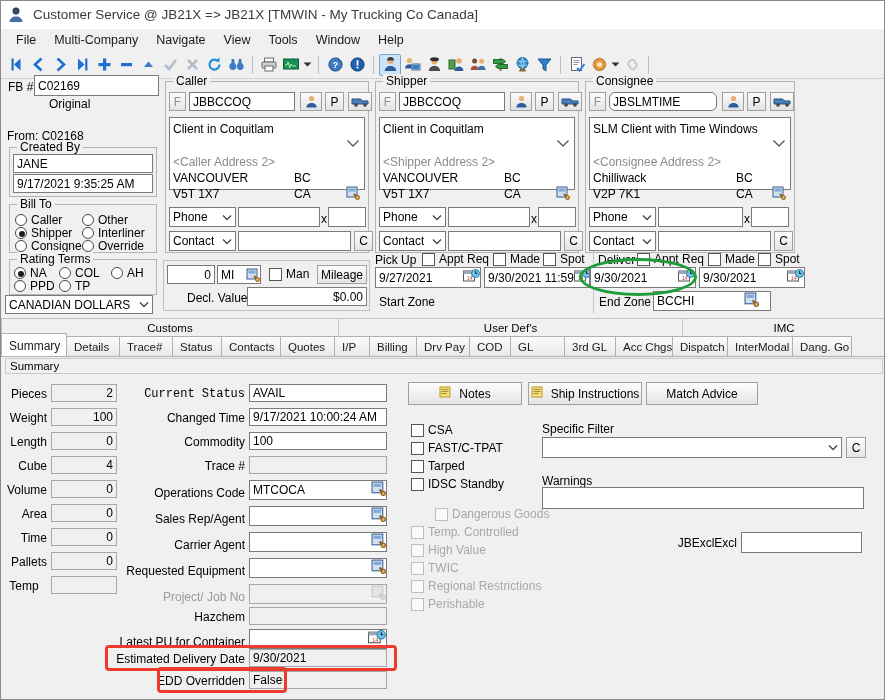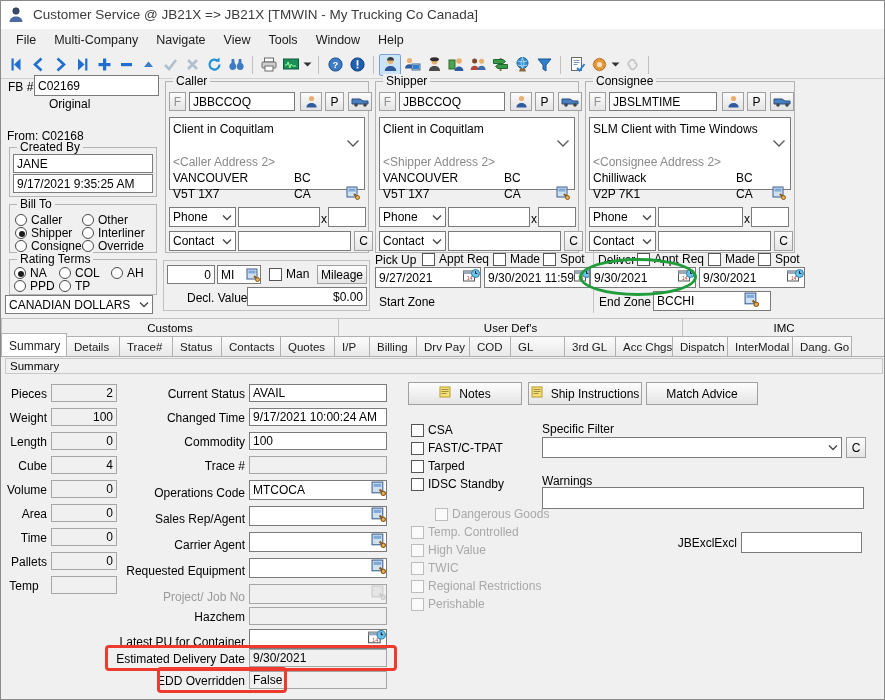--- a/index.html
+++ b/index.html
@@ -563,21 +563,21 @@
         </svg>
       </span>
   </div>
   <div class="fld" style="position:absolute; left:447px; top:230px; width:113px; height:20px;"></div>
   <div class="btn" style="position:absolute; left:563px; top:230px; width:19px; height:20px;">C</div>
 
   <div class="gbox" style="left:584px; top:80px; width:210px; height:172px;">
     <span class="glabel">Consignee</span>
   </div>
   <div class="btn" style="position:absolute; left:588px; top:91px; width:17px; height:19px; color:#909090;">F</div>
-  <div class="fld" style="position:absolute; left:608px; top:91px; width:108px; height:19px;">JBSLMTIME</div>
+  <div class="fld" style="position:absolute; left:608px; top:91px; width:108px; height:19px;border-radius:6px;">JBSLMTIME</div>
   <div class="iconbtn" style="position:absolute; left:721px; top:91px; width:22px; height:19px;">
     <svg width="15" height="15" viewBox="0 0 15 15">
         <circle cx="7.5" cy="4.5" r="2.6" fill="#e8b070"></circle>
         <path d="M2.4 13.5c0-2.8 2.2-4.4 5.1-4.4s5.1 1.6 5.1 4.4z" fill="#2f5b9e"></path>
       </svg>
   </div>
   <div class="btn" style="position:absolute; left:746px; top:91px; width:19px; height:19px;">P</div>
   <div class="iconbtn" style="position:absolute; left:769px; top:91px; width:24px; height:19px;">
     <svg width="19" height="13" viewBox="0 0 19 13">
         <path d="M1 9 V4 h8 l3 2 h5 v3 z" fill="#4a7fc0" stroke="#27507f"></path>
@@ -760,21 +760,21 @@
   <div class="fld ro r" style="position:absolute; left:50px; top:479px; width:66px; height:18px;">0</div>
   <div class="lbl r" style="left:0px; top:506px; width:46px;">Area</div>
   <div class="fld ro r" style="position:absolute; left:50px; top:503px; width:66px; height:18px;">0</div>
   <div class="lbl r" style="left:0px; top:530px; width:46px;">Time</div>
   <div class="fld ro r" style="position:absolute; left:50px; top:527px; width:66px; height:18px;">0</div>
   <div class="lbl r" style="left:0px; top:554px; width:46px;">Pallets</div>
   <div class="fld ro r" style="position:absolute; left:50px; top:551px; width:66px; height:18px;">0</div>
   <div class="lbl r" style="left:0px; top:578px; width:46px;text-align:center;">Temp</div>
   <div class="fld ro r" style="position:absolute; left:50px; top:575px; width:66px; height:18px;"></div>
 
-  <div class="lbl r" style="left:120px; top:386px; width:124px;">Current Status</div>
+  <div class="lbl r" style="left:120px; top:386px; width:124px;font-family:Liberation Mono, monospace;">Current Status</div>
   <div class="fld" style="position:absolute; left:248px; top:383px; width:138px; height:18px;">AVAIL</div>
 
   <div class="lbl r" style="left:120px; top:410px; width:124px;">Changed Time</div>
   <div class="fld" style="position:absolute; left:248px; top:407px; width:138px; height:18px;">9/17/2021 10:00:24 AM</div>
 
   <div class="lbl r" style="left:120px; top:434px; width:124px;">Commodity</div>
   <div class="fld" style="position:absolute; left:248px; top:431px; width:138px; height:18px;">100</div>
 
   <div class="lbl r" style="left:120px; top:458px; width:124px;">Trace #</div>
   <div class="fld ro" style="position:absolute; left:248px; top:455px; width:138px; height:18px;"></div>

